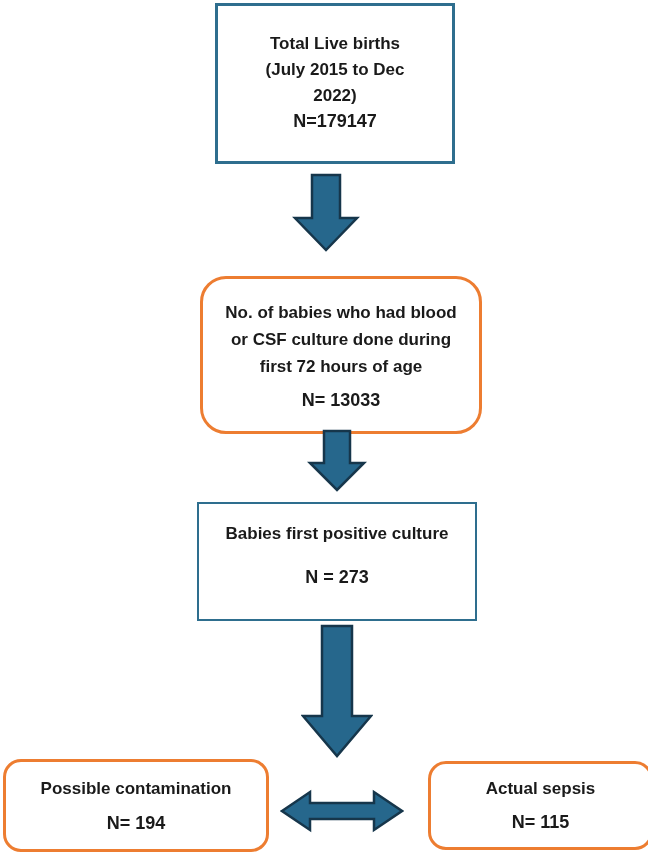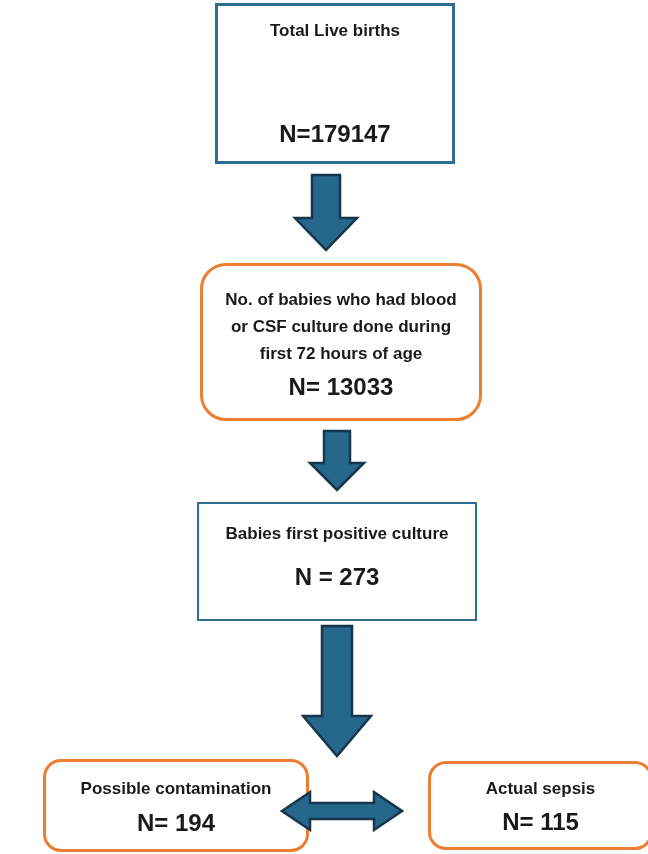--- a/index.html
+++ b/index.html
@@ -27,51 +27,50 @@
     flex-direction: column;
     align-items: center;
     text-align: center;
     color: var(--text);
     font-weight: 700;
     background: var(--bg);
   }
   .teal-box   { border: 3px solid var(--teal); }
   .orange-box { border: 3px solid var(--orange); }
   .label { font-size: 17px; line-height: 26px; }
-  .count { font-size: 24px; line-height: 24px; }
+  .count { font-size: 18px; line-height: 24px; }
 
   #box-total-births {
     left: 215px; top: 3px; width: 240px; height: 161px;
-    justify-content: space-between;
+    justify-content: center;
     padding: 12px 8px 15px;
   }
   #box-total-births .period { max-width: 178px; }
 
   #box-cultures-done {
-    left: 200px; top: 263px; width: 282px; height: 158px;
+    left: 200px; top: 276px; width: 282px; height: 158px;
     border-radius: 26px;
     justify-content: space-between;
     padding: 20px 16px 19px;
   }
   #box-cultures-done .label { max-width: 250px; line-height: 27px; }
 
   #box-positive-culture {
     left: 197px; top: 502px; width: 280px; height: 119px;
     border-width: 2.5px;
     justify-content: flex-start;
     padding-top: 17px;
     gap: 18px;
   }
 
   #box-possible-contamination {
     left: 3px; top: 759px; width: 266px; height: 93px;
     border-radius: 18px;
     justify-content: space-between;
     padding: 14px 8px 14px;
-    margin-left: 40px;
   }
   #box-actual-sepsis {
     left: 428px; top: 761px; width: 225px; height: 89px;
     border-radius: 18px;
     justify-content: space-between;
     padding: 12px 8px 13px;
   }
 
   .arrow { position: absolute; display: block; }
   .arrow polygon {
@@ -85,20 +84,21 @@
   #arrow-3 { left: 301px; top: 624px; }
   #arrow-4 { left: 280px; top: 789px; }
 </style>
 </head>
 <body>
 
 <div class="canvas">
 
   <div class="box teal-box" id="box-total-births">
     <p class="label">Total Live births</p>
+    <p class="label period">(July 2015 to Dec 2022)</p>
     <p class="count">N=179147</p>
   </div>
 
   <svg class="arrow" id="arrow-1" width="68" height="79" viewBox="0 0 68 79">
     <polygon points="20,2 48,2 48,45 65,45 34,77 3,45 20,45"></polygon>
   </svg>
 
   <div class="box orange-box" id="box-cultures-done">
     <p class="label">No. of babies who had blood or CSF culture done during first 72 hours of age</p>
     <p class="count">N= 13033</p>

